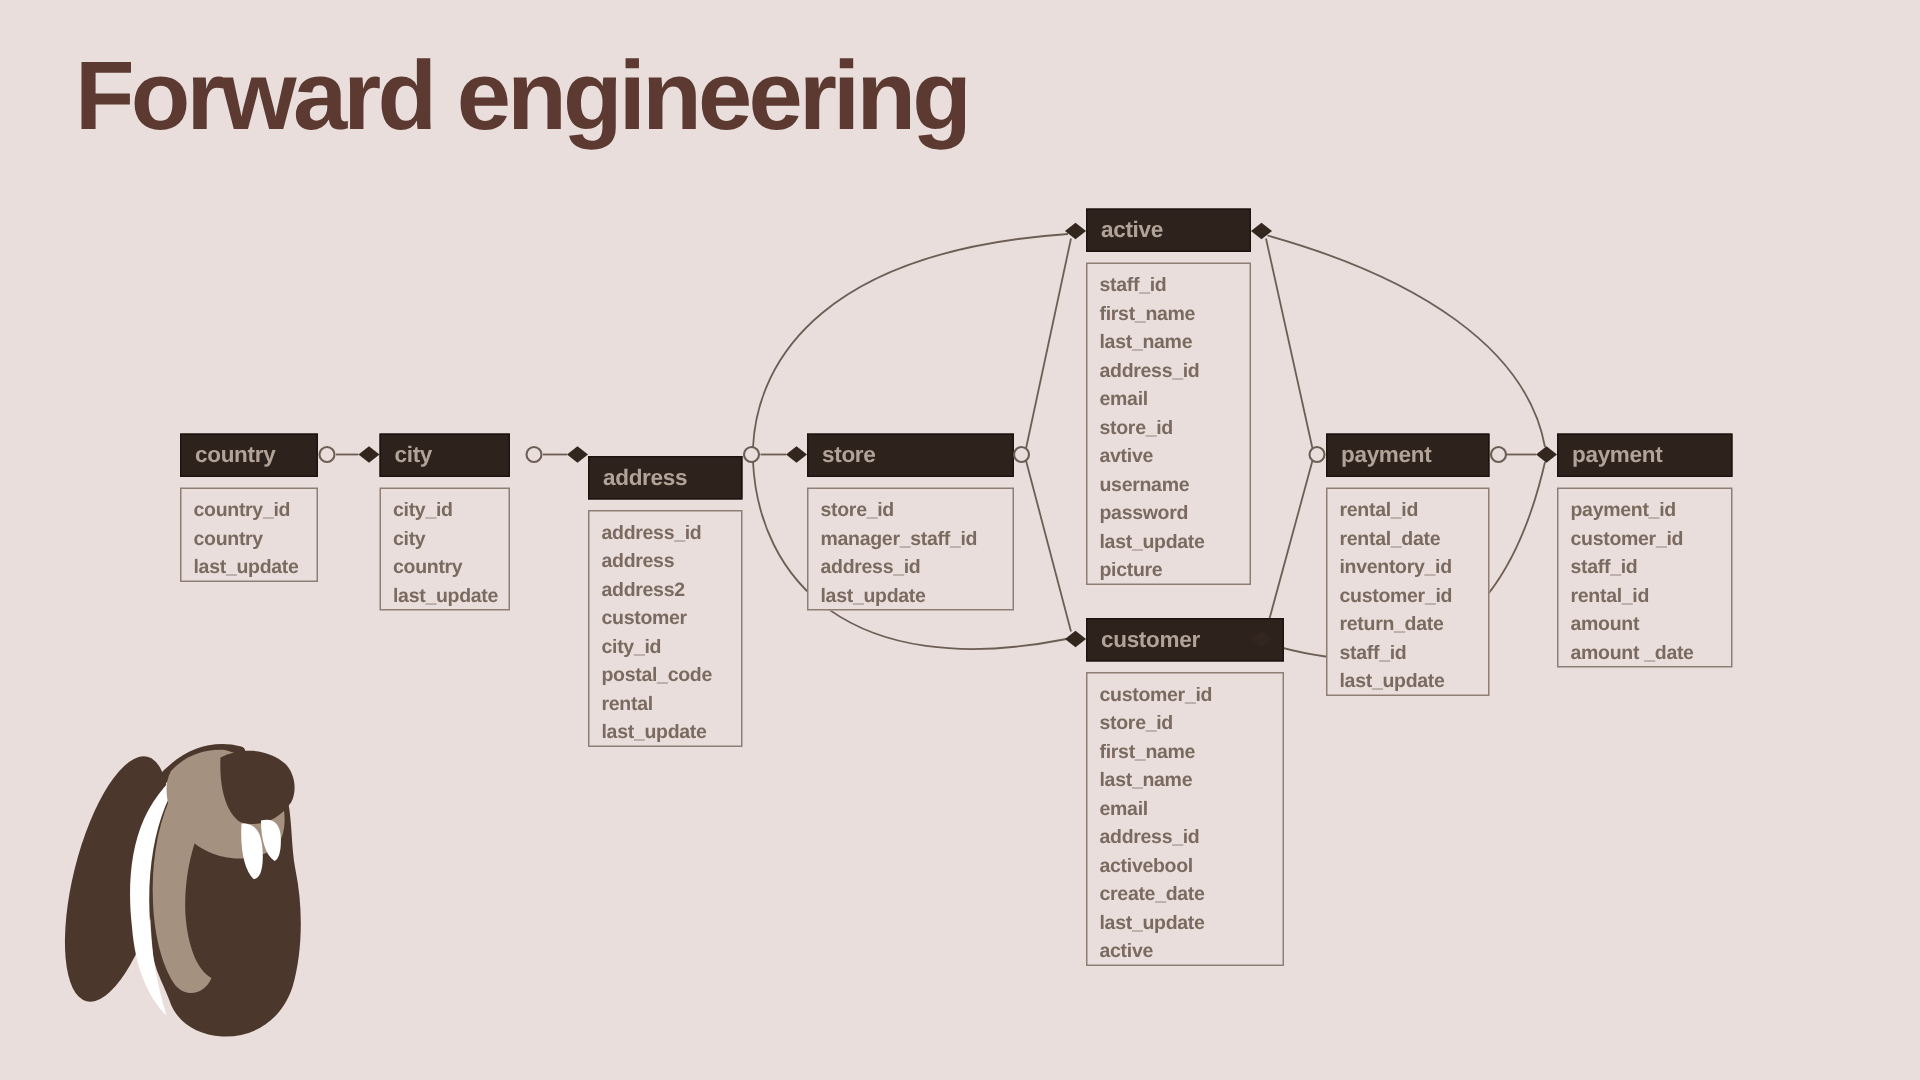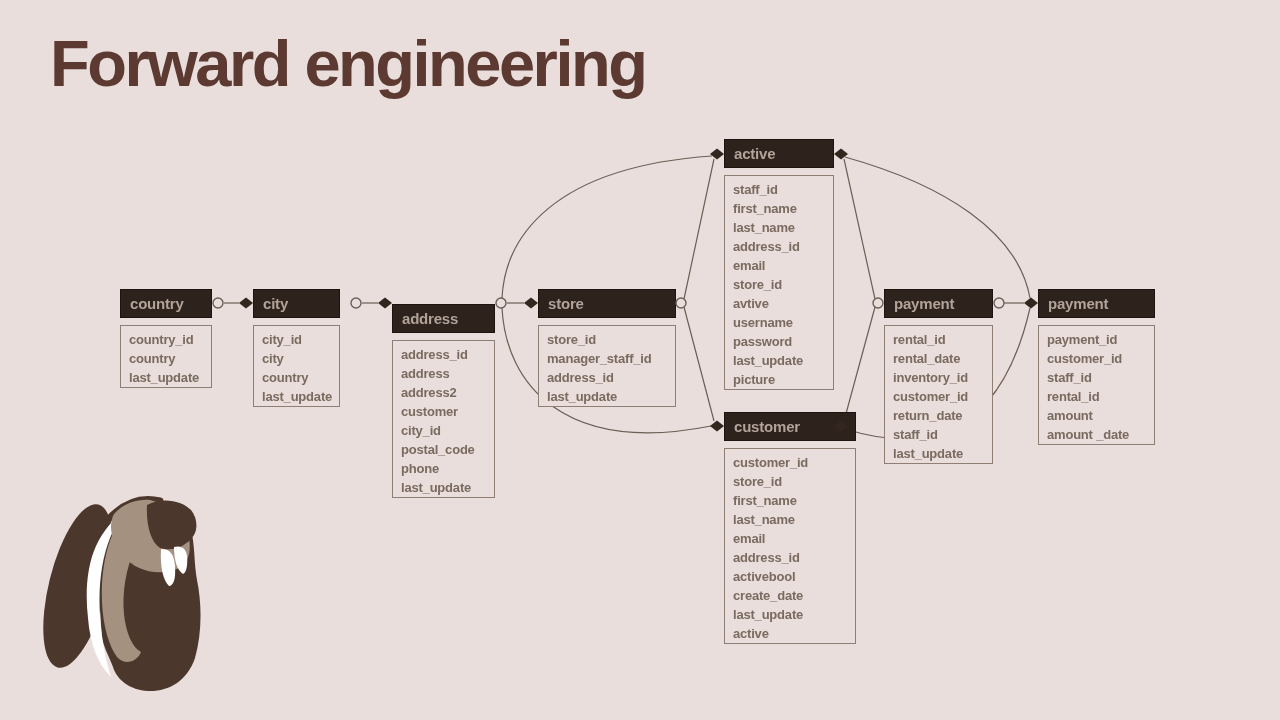--- a/index.html
+++ b/index.html
@@ -84,21 +84,21 @@
       </div>
       <div class="erd-table" style="left: 392px; top: 289px; width: 103px; margin-top: 15px;">
         <div class="erd-header">address</div>
         <div class="erd-fields">
           <div class="erd-field">address_id</div>
           <div class="erd-field">address</div>
           <div class="erd-field">address2</div>
           <div class="erd-field">customer</div>
           <div class="erd-field">city_id</div>
           <div class="erd-field">postal_code</div>
-          <div class="erd-field">phone</div>
+          <div class="erd-field">rental</div>
           <div class="erd-field">last_update</div>
         </div>
       </div>
       <div class="erd-table" style="left: 538px; top: 289px; width: 138px;">
         <div class="erd-header">store</div>
         <div class="erd-fields">
           <div class="erd-field">store_id</div>
           <div class="erd-field">manager_staff_id</div>
           <div class="erd-field">address_id</div>
           <div class="erd-field">last_update</div>

